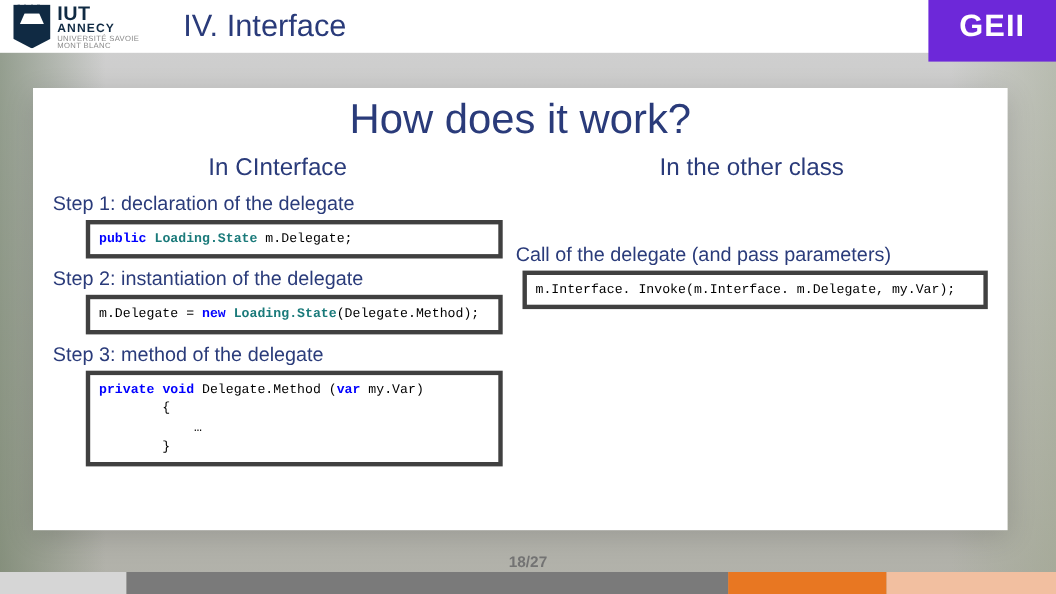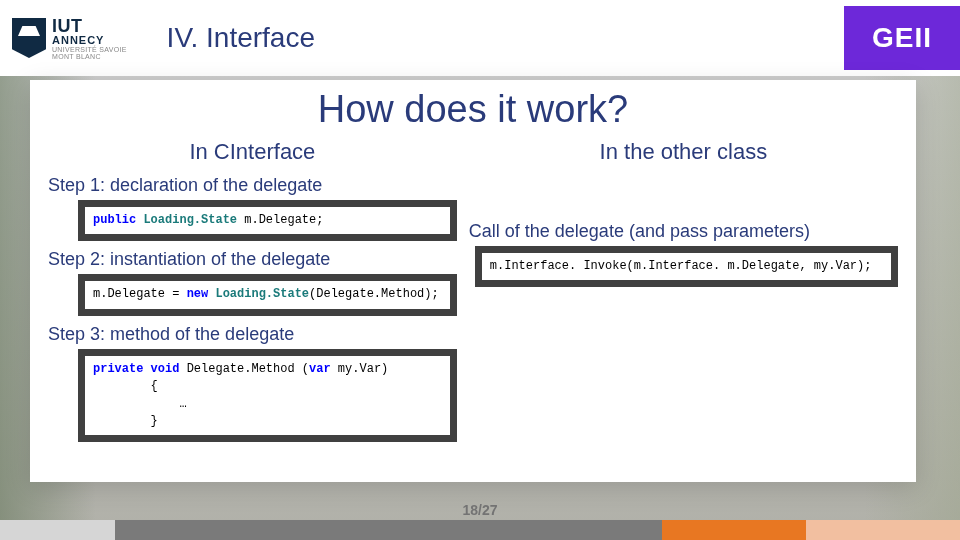--- a/index.html
+++ b/index.html
@@ -14,21 +14,21 @@
   
   .bg-overlay {
     position: absolute; inset: 0;
     background:
       linear-gradient(to right, rgba(90,110,80,0.5) 0%, rgba(180,180,180,0) 10%, rgba(180,180,180,0) 90%, rgba(150,160,130,0.4) 100%);
     pointer-events: none;
   }
   .header {
     position: absolute;
     top: 0; left: 0; right: 0;
-    height: 76px;
+    height: 48px;
     background: #fff;
     display: flex;
     align-items: center;
   }
   .logo {
     display: flex;
     align-items: center;
     margin-left: 12px;
     gap: 6px;
   }
@@ -111,21 +111,21 @@
     margin-bottom: 10px;
   }
   .step {
     font-family: Liberation Sans, sans-serif;
     font-weight: 300;
     font-size: 18px;
     color: #2a3b7a;
     margin: 8px 0 4px 0;
   }
   .codebox {
-    border: 7px solid #404040;
+    border: 4px solid #404040;
     padding: 5px 8px;
     font-family: Consolas, "Courier New", monospace;
     font-size: 12px;
     line-height: 1.45;
     color: #000;
     background: #fff;
     margin-left: 30px;
     margin-bottom: 4px;
     white-space: pre;
   }

